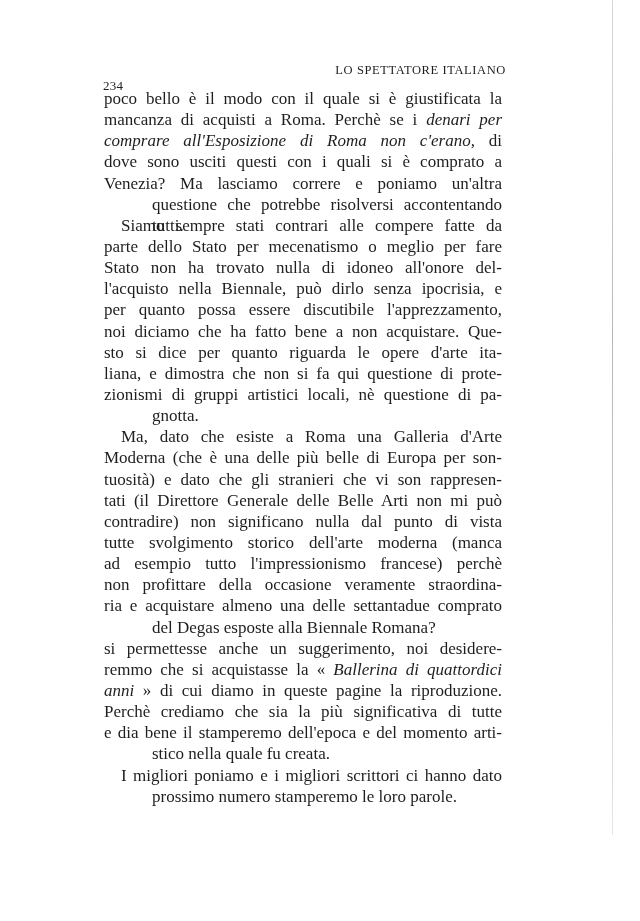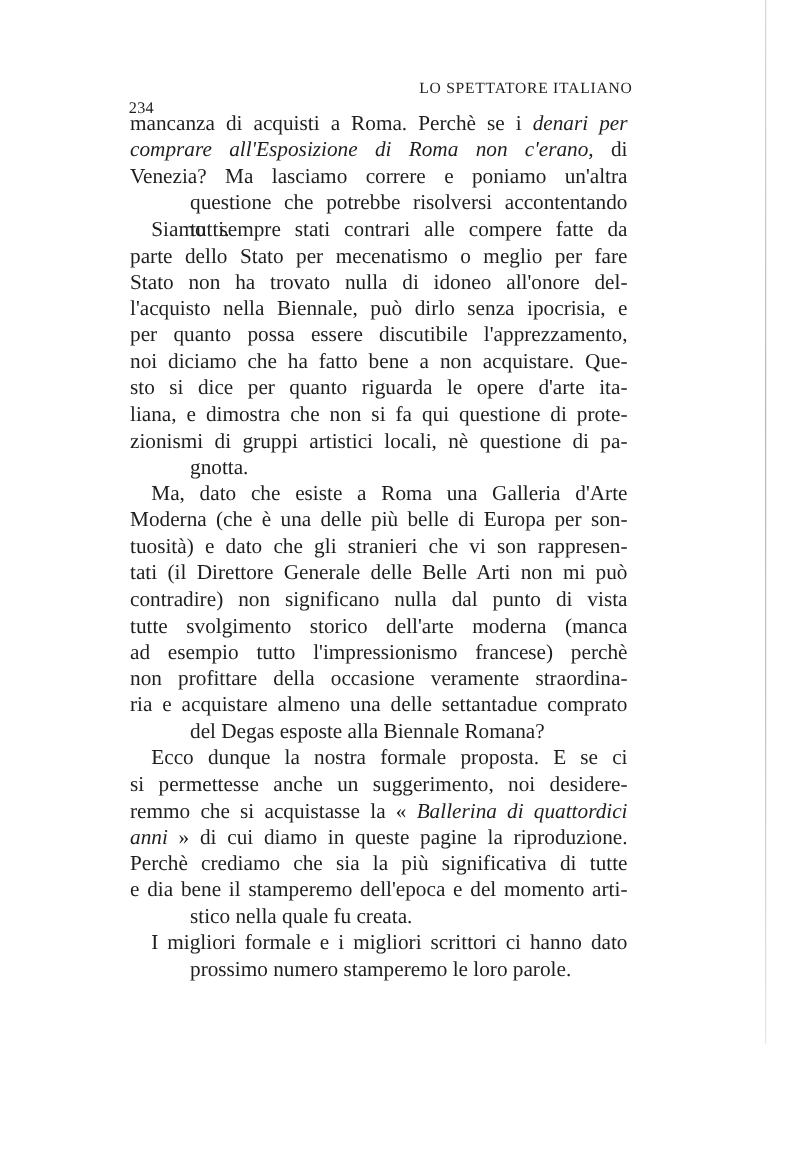--- a/index.html
+++ b/index.html
@@ -85,22 +85,24 @@
 
 <div class="gutter-line"></div>
 
 <div class="running-head">
   <span class="page-number">234</span>
   <span class="journal-title">LO SPETTATORE ITALIANO</span>
 </div>
 
 <div class="body-text" id="body-text">
     <div>
+      <span class="line"><span class="line-inner"><span>poco bello è il modo con il quale si è giustificata la</span></span></span>
       <span class="line"><span class="line-inner"><span>mancanza di acquisti a Roma. Perchè se i </span><i>denari per</i></span></span>
       <span class="line"><span class="line-inner"><i>comprare all'Esposizione di Roma non c'erano,</i><span> di</span></span></span>
+      <span class="line"><span class="line-inner"><span>dove sono usciti questi con i quali si è comprato a</span></span></span>
       <span class="line"><span class="line-inner"><span>Venezia? Ma lasciamo correre e poniamo un'altra</span></span></span>
       <span class="line last"><span class="line-inner"><span>questione che potrebbe risolversi accontentando tutti.</span></span></span>
     </div>
     <div>
       <span class="line indent"><span class="line-inner"><span>Siamo sempre stati contrari alle compere fatte da</span></span></span>
       <span class="line"><span class="line-inner"><span>parte dello Stato per mecenatismo o meglio per fare</span></span></span>
       <span class="line"><span class="line-inner"><span>Stato non ha trovato nulla di idoneo all'onore del-</span></span></span>
       <span class="line"><span class="line-inner"><span>l'acquisto nella Biennale, può dirlo senza ipocrisia, e</span></span></span>
       <span class="line"><span class="line-inner"><span>per quanto possa essere discutibile l'apprezzamento,</span></span></span>
       <span class="line"><span class="line-inner"><span>noi diciamo che ha fatto bene a non acquistare. Que-</span></span></span>
@@ -115,25 +117,24 @@
       <span class="line"><span class="line-inner"><span>tuosità) e dato che gli stranieri che vi son rappresen-</span></span></span>
       <span class="line"><span class="line-inner"><span>tati (il Direttore Generale delle Belle Arti non mi può</span></span></span>
       <span class="line"><span class="line-inner"><span>contradire) non significano nulla dal punto di vista</span></span></span>
       <span class="line"><span class="line-inner"><span>tutte svolgimento storico dell'arte moderna (manca</span></span></span>
       <span class="line"><span class="line-inner"><span>ad esempio tutto l'impressionismo francese) perchè</span></span></span>
       <span class="line"><span class="line-inner"><span>non profittare della occasione veramente straordina-</span></span></span>
       <span class="line"><span class="line-inner"><span>ria e acquistare almeno una delle settantadue comprato</span></span></span>
       <span class="line last"><span class="line-inner"><span>del Degas esposte alla Biennale Romana?</span></span></span>
     </div>
     <div>
-      <span class="line indent"><span class="line-inner"><span>Ecco dunque la nostra formale proposta. E se ci</span></span></span>
       <span class="line"><span class="line-inner"><span>si permettesse anche un suggerimento, noi desidere-</span></span></span>
       <span class="line"><span class="line-inner"><span>remmo che si acquistasse la « </span><i>Ballerina di quattordici</i></span></span>
       <span class="line"><span class="line-inner"><i>anni</i><span> » di cui diamo in queste pagine la riproduzione.</span></span></span>
       <span class="line"><span class="line-inner"><span>Perchè crediamo che sia la più significativa di tutte</span></span></span>
       <span class="line"><span class="line-inner"><span>e dia bene il stamperemo dell'epoca e del momento arti-</span></span></span>
       <span class="line last"><span class="line-inner"><span>stico nella quale fu creata.</span></span></span>
     </div>
     <div>
-      <span class="line indent"><span class="line-inner"><span>I migliori formale e i migliori scrittori ci hanno dato</span></span></span>
+      <span class="line indent"><span class="line-inner"><span>I migliori poniamo e i migliori scrittori ci hanno dato</span></span></span>
       <span class="line last"><span class="line-inner"><span>prossimo numero stamperemo le loro parole.</span></span></span>
     </div>
   </div>
 
 </body></html>

